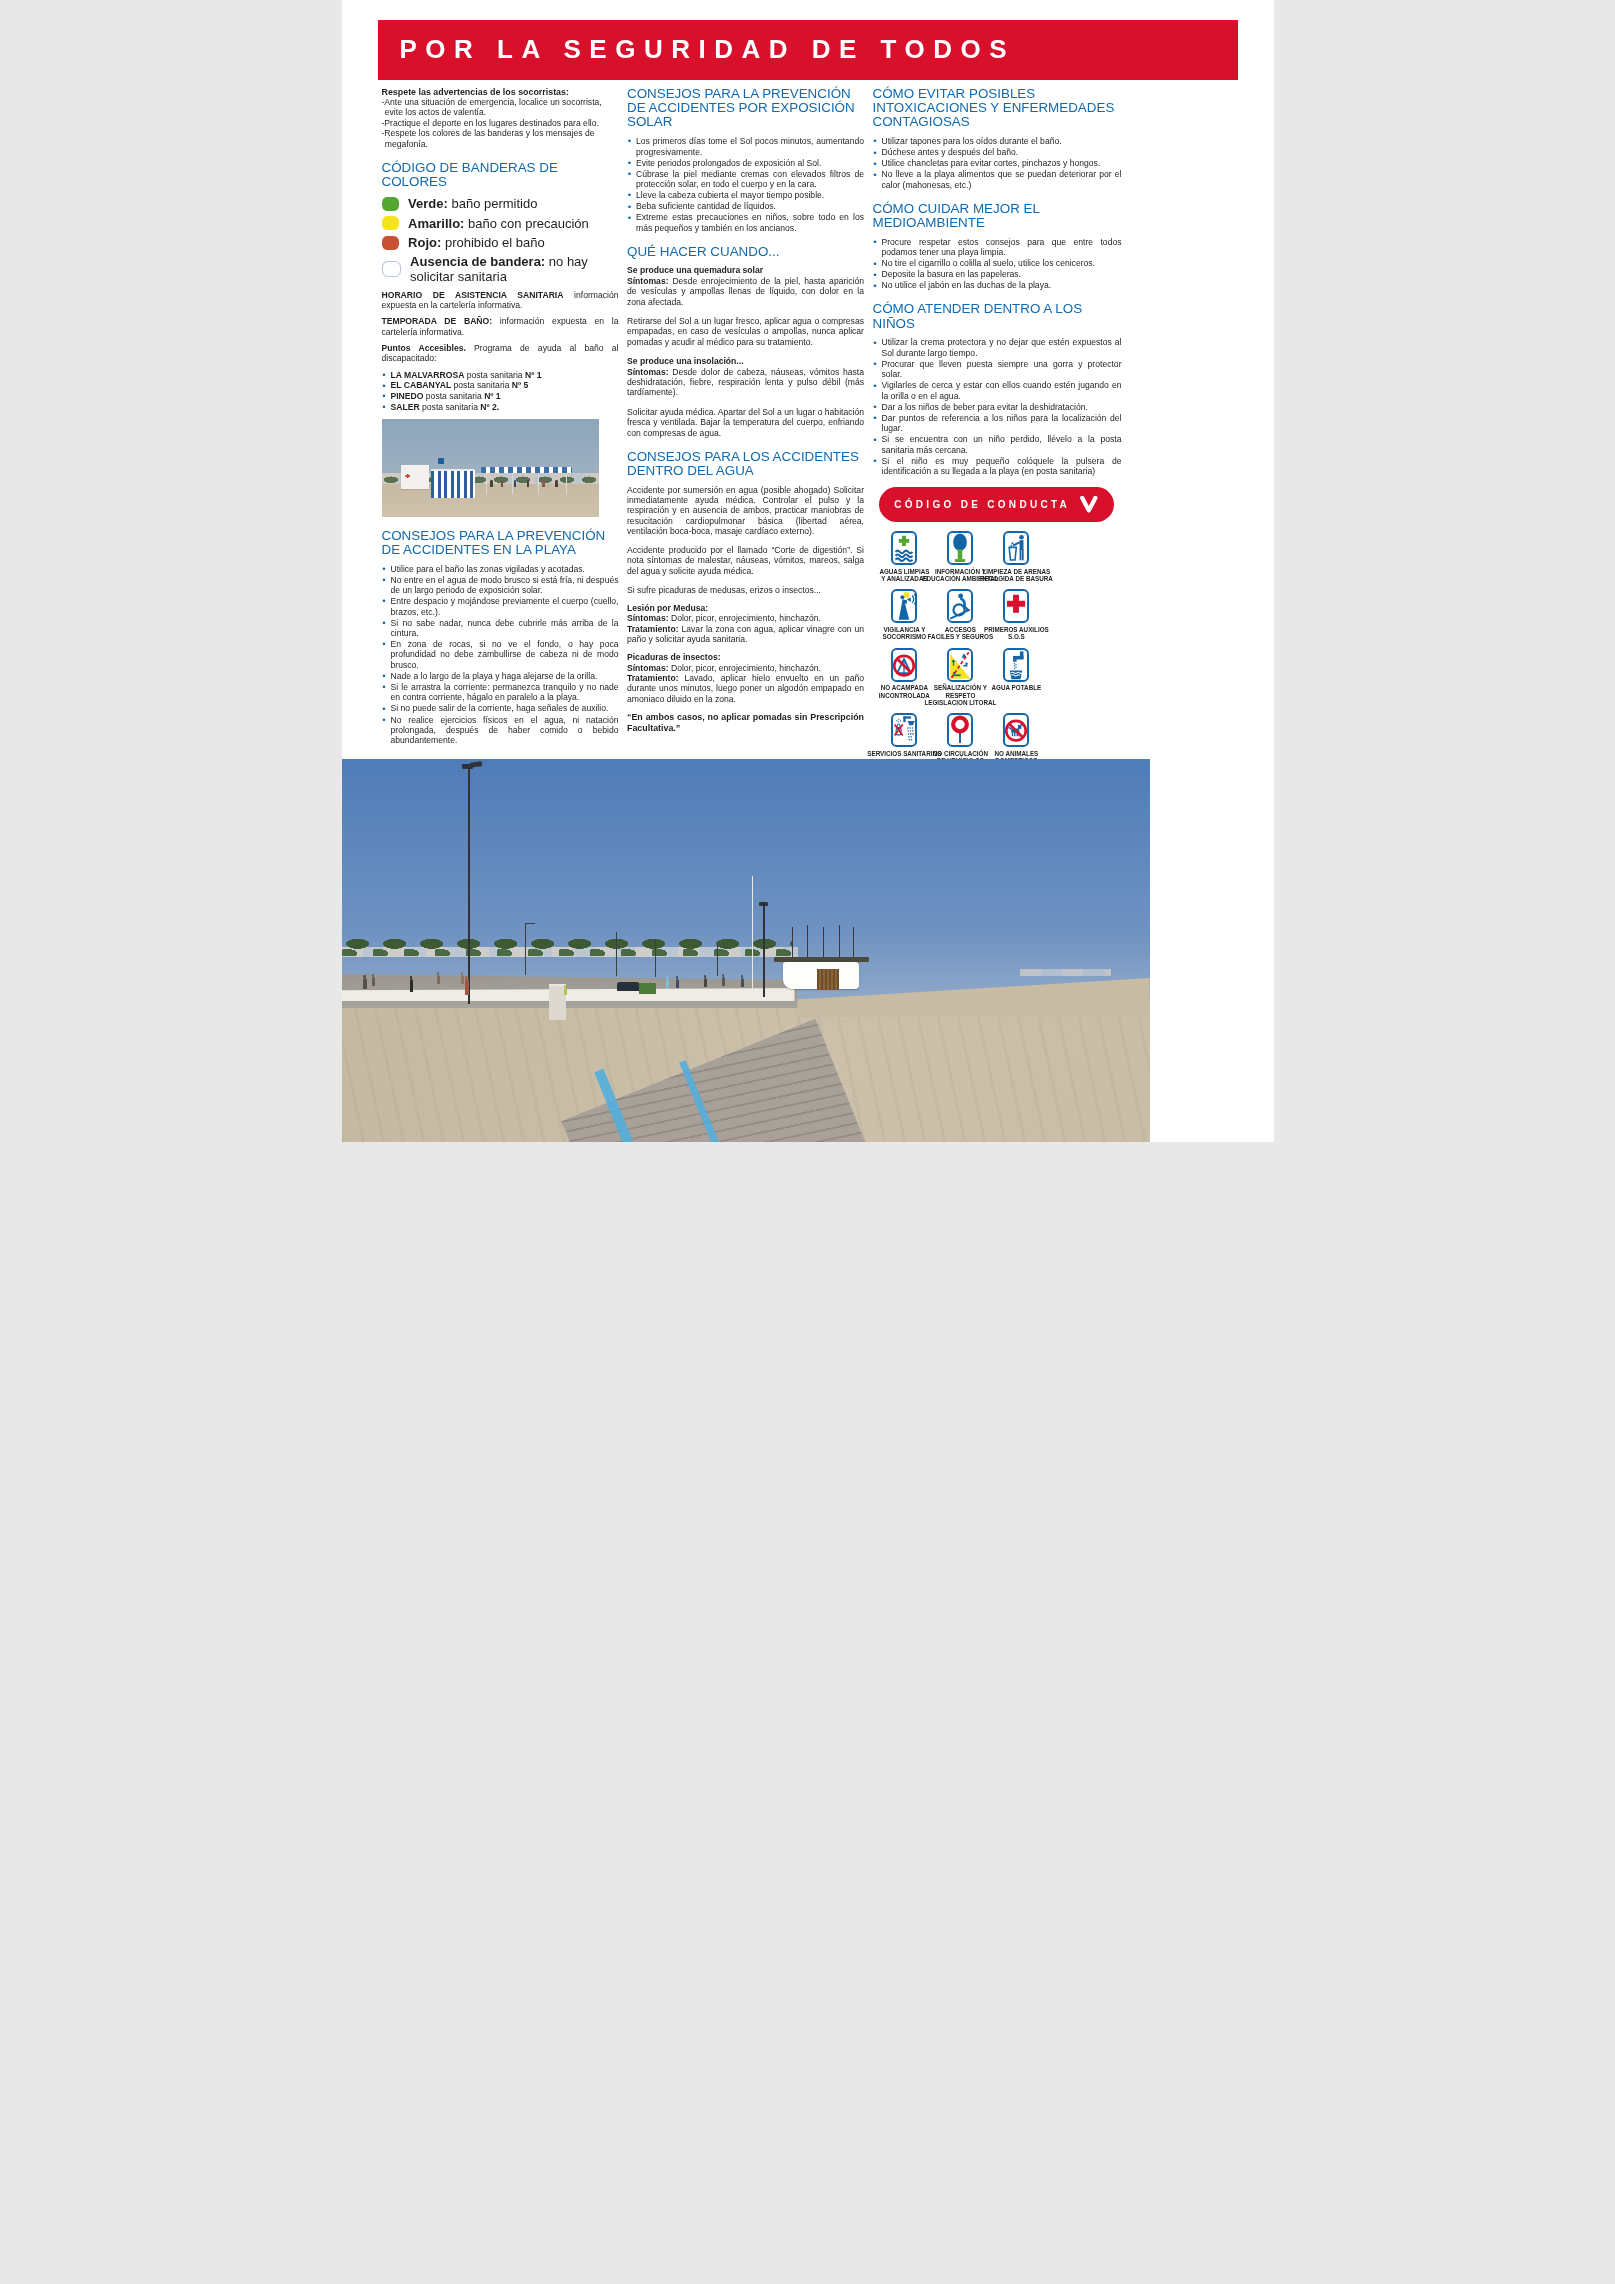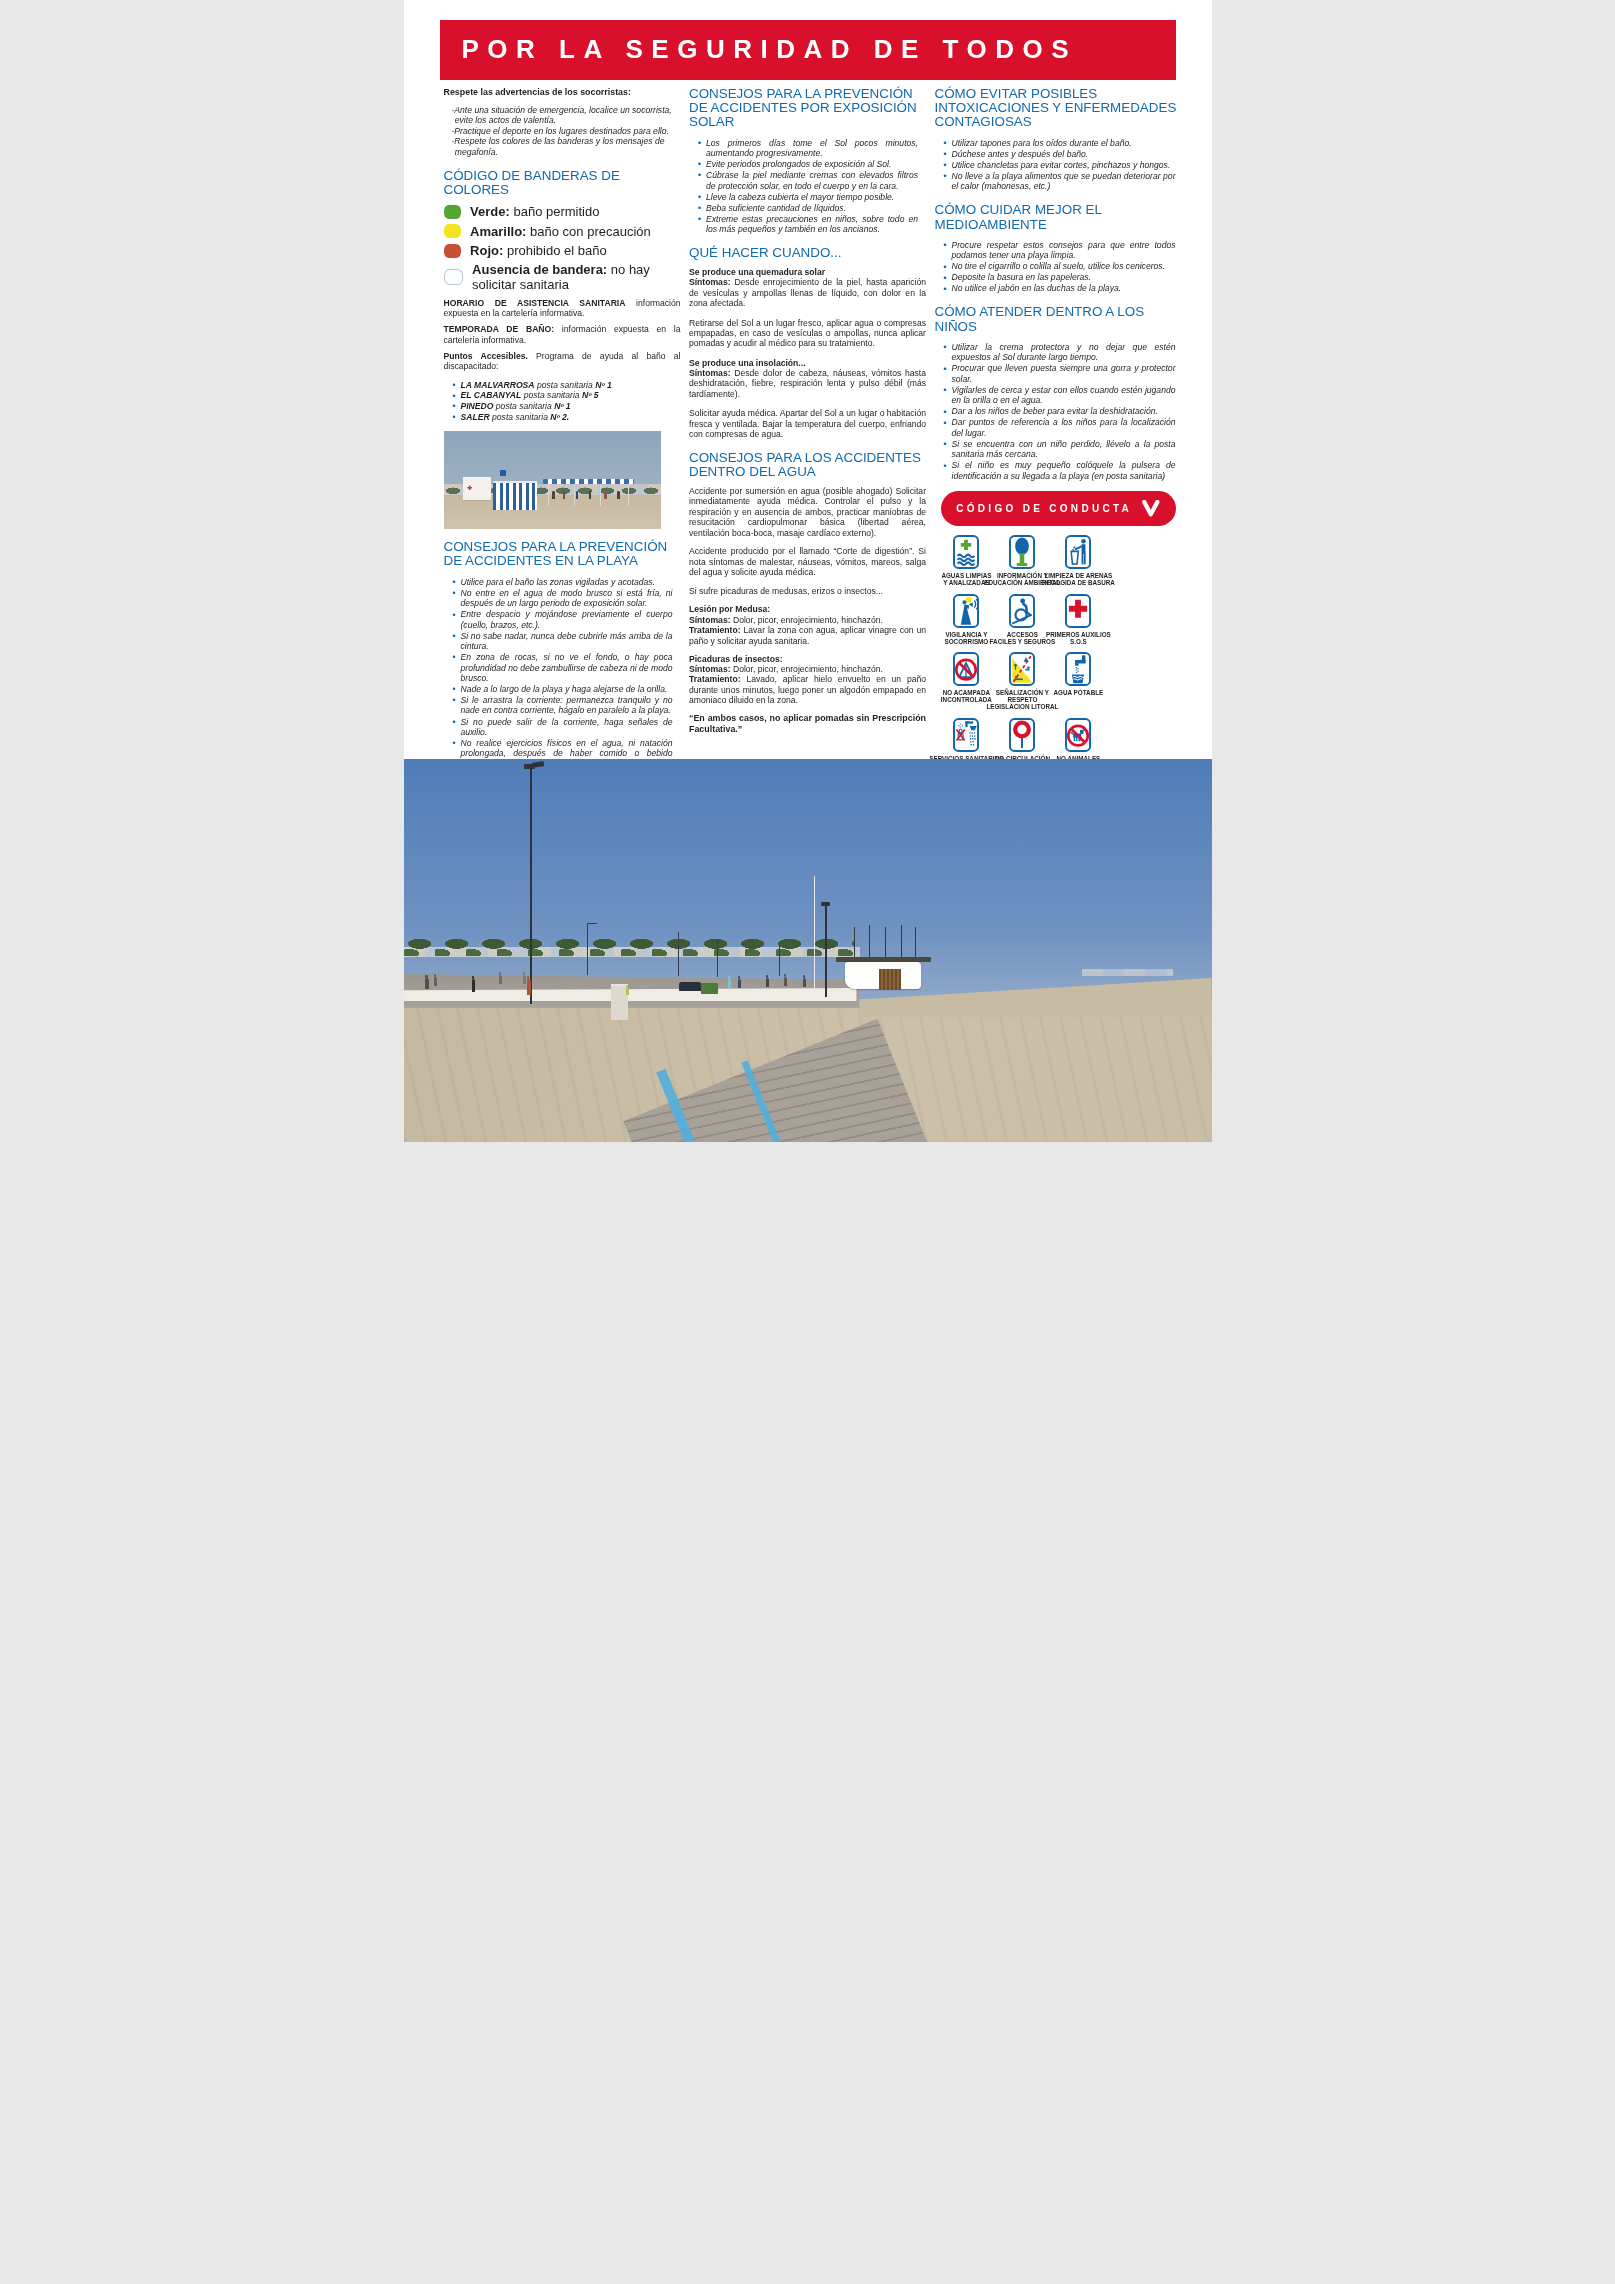--- a/index.html
+++ b/index.html
@@ -1,34 +1,34 @@
 <!DOCTYPE html>
 <html style="--red: #D8102C; --blue: #1169B0; --icon-blue: #1465A8; --flag-green: #55A630; --flag-yellow: #F6E320; --flag-red: #C75134;font-size:10.4px"><head>
 <meta charset="utf-8">
 <style>
   :root{
     --red:#D8102C; --blue:#1169B0; --icon-blue:#1465A8; --text:#1F1F1F;
   }
   html,body{margin:0;padding:0;background:#e8e8e8;}
-  .page{position:relative;width:808px;height:1142px;background:#ffffff;margin:0 auto;
+  .page{position:relative;width:932px;height:1142px;background:#ffffff;margin:0 auto;
         font-family:"Liberation Sans",sans-serif;color:var(--text);overflow:hidden;}
   
   .header-band{position:absolute;top:19.6px;left:36px;right:36px;height:60px;background:var(--red);
         display:flex;align-items:center;}
   .header-band h1{margin:0;padding-left:22px;color:#fff;font-size:26px;font-weight:bold;letter-spacing:8.5px;white-space:nowrap;}
   
   .columns{position:absolute;top:87px;left:40px;display:flex;gap:8.5px;width:740px;}
   .col{flex:none;}
   .col1{width:237px;} .col2{width:237px;} .col3{width:249px;}
   .h2{color:var(--blue);font-weight:normal;font-size:13.4px;line-height:1.06;margin:11.7px 0 6.5px 0;}
   .body,.bullet-list li,.dash-list li{font-size:8.6px;line-height:1.21;color:var(--text);}
   .body{margin:0 0 5.9px 0;text-align:justify;}
   .b{font-weight:bold;}
   .intro-title{font-weight:bold;font-size:8.9px;margin:0;}
-  ul{list-style:none;margin:8px;padding:0;font-style:italic;}
+  ul{list-style:none;margin:0;padding:0;}
   .dash-list li{text-indent:-3.3px;padding-left:3.3px;text-align:left;}
   .bullet-list li{position:relative;padding-left:9px;margin:0 0 0.7px 0;text-align:justify;}
   .bullet-list li::before{content:"•";position:absolute;left:0.7px;top:-0.7px;color:var(--blue);font-size:9.8px;}
   
   .flag-row{display:flex;align-items:center;margin:0 0 3.3px 0;min-height:16.3px;}
   .flag{width:17.6px;height:14.3px;margin-right:9px;flex:none;border-radius:26% 30% 28% 32% / 42% 36% 40% 38%;}
   .flag.outline{border:0.7px solid #b9c6d6;background:#fff;}
   .flag-label{font-size:13px;}
   
   .posta-list li{position:relative;padding-left:9px;font-size:8.6px;line-height:1.25;}

